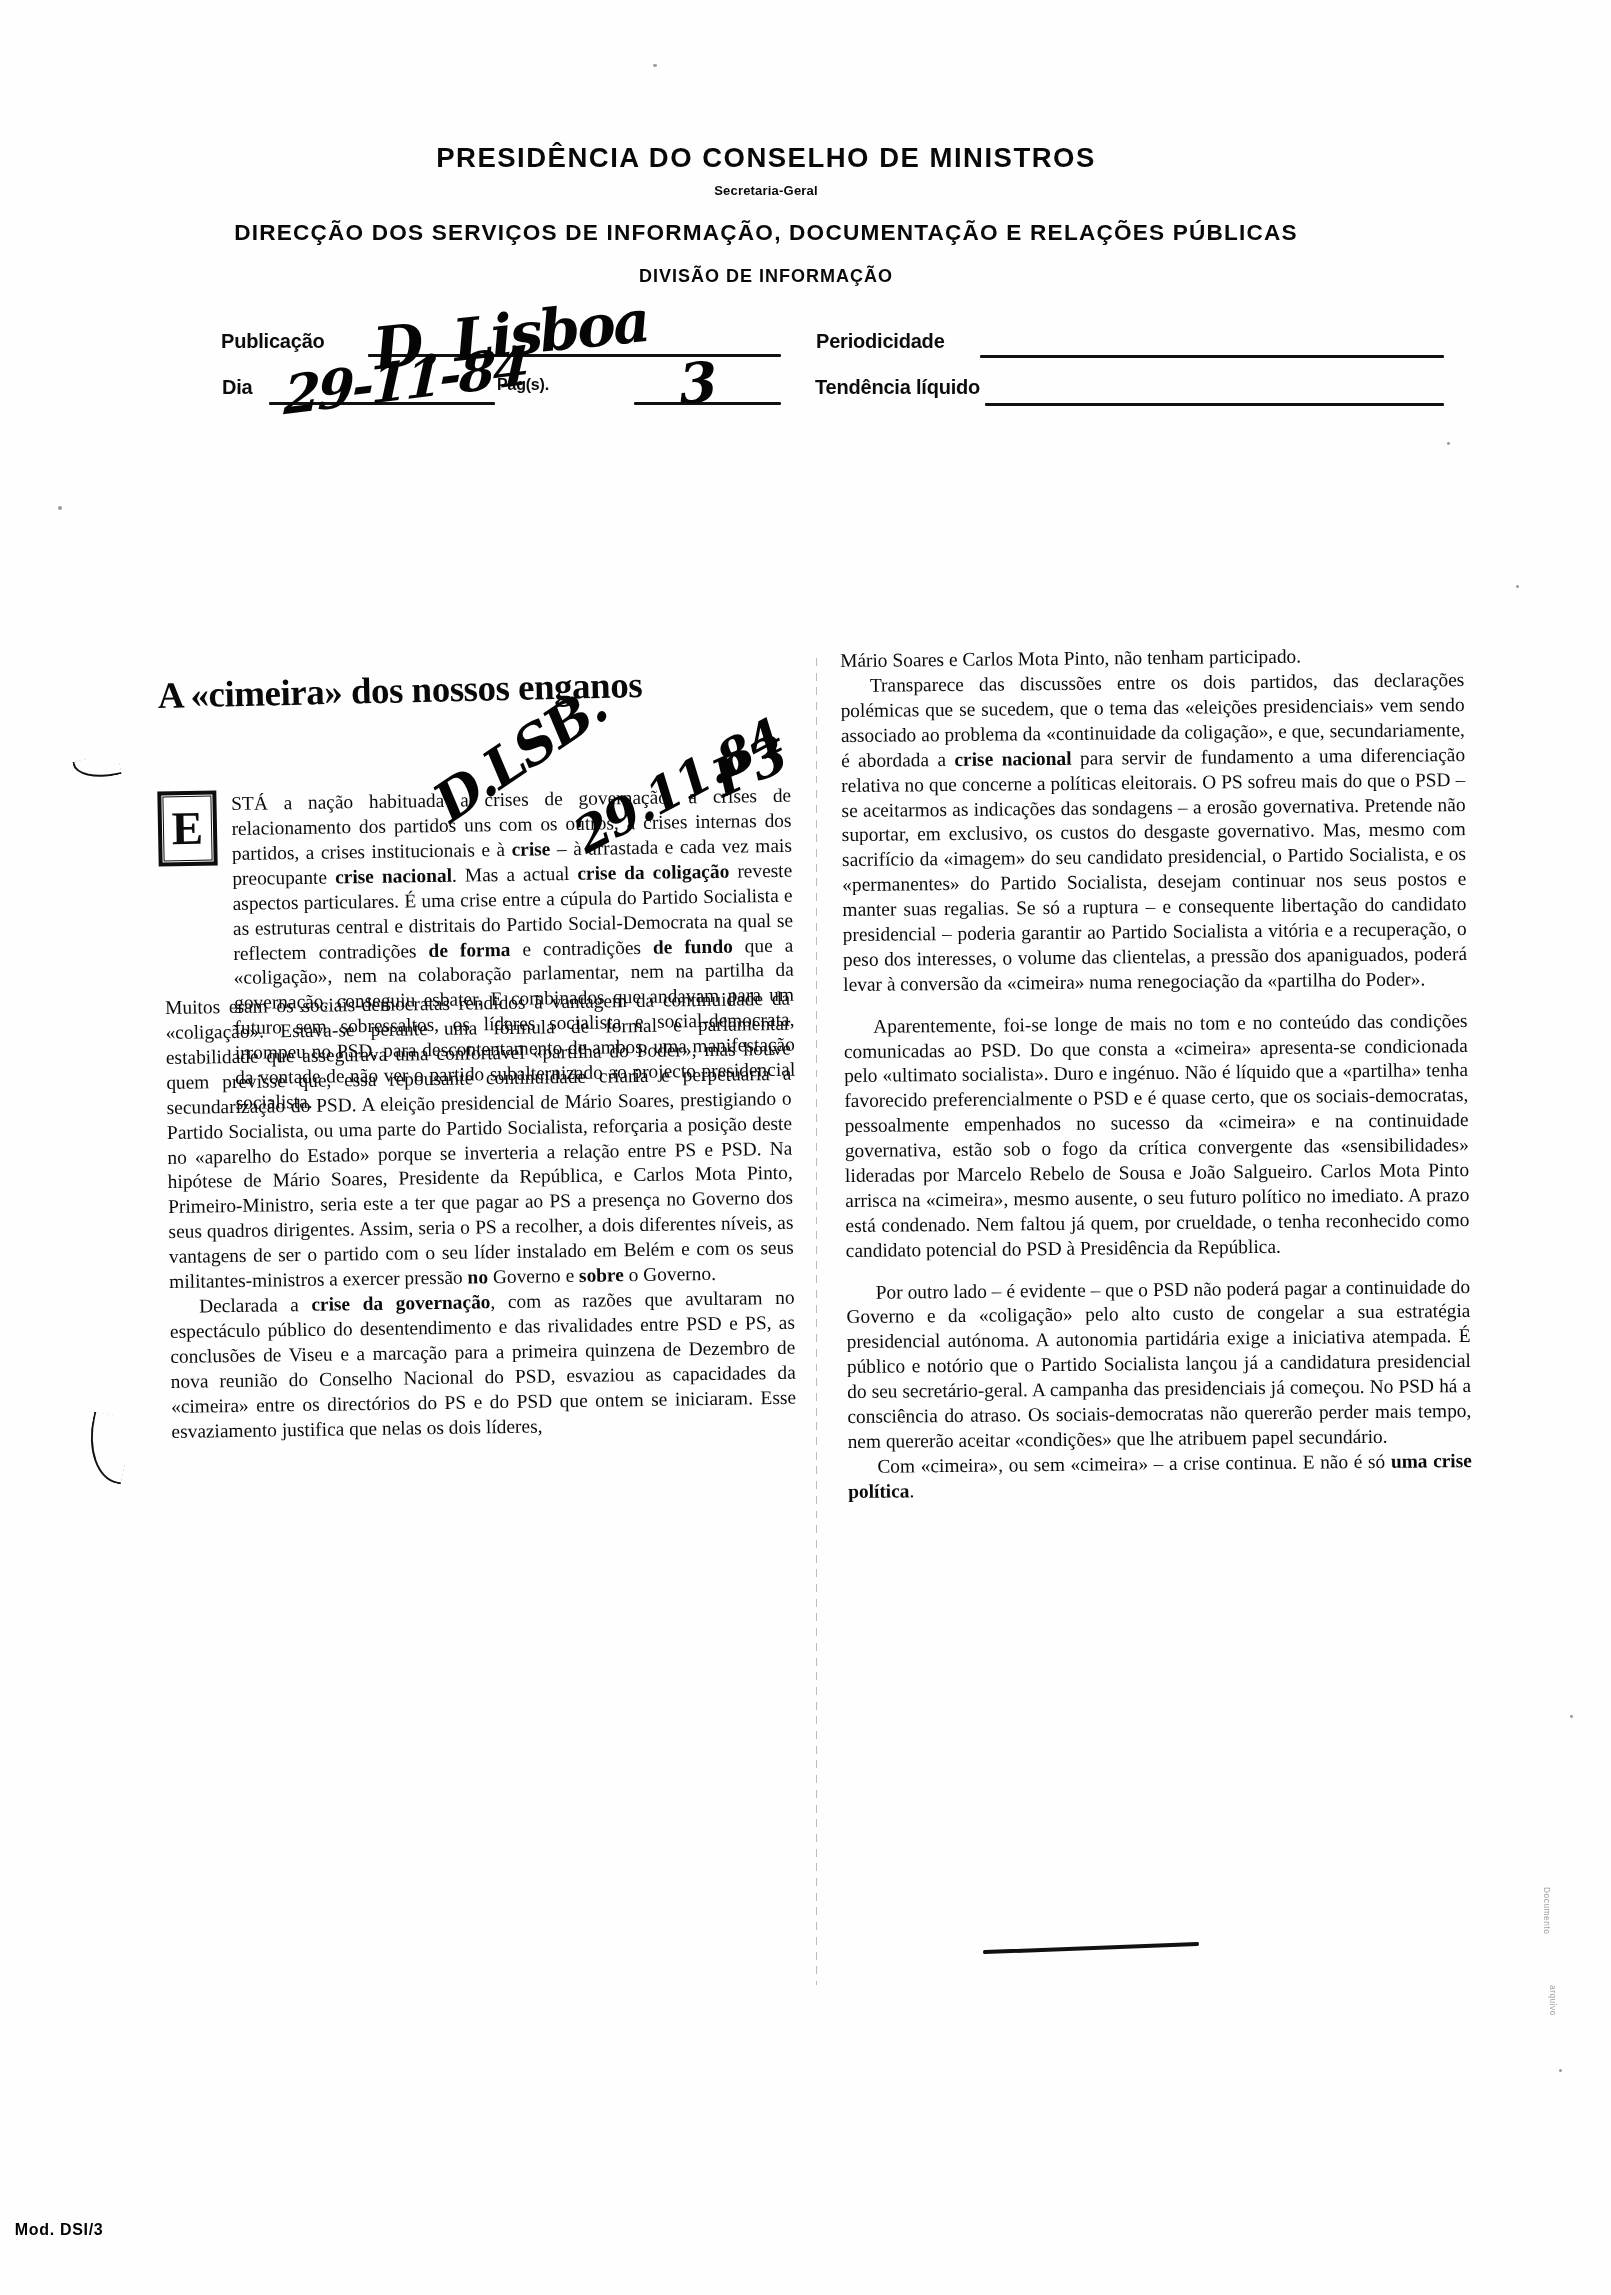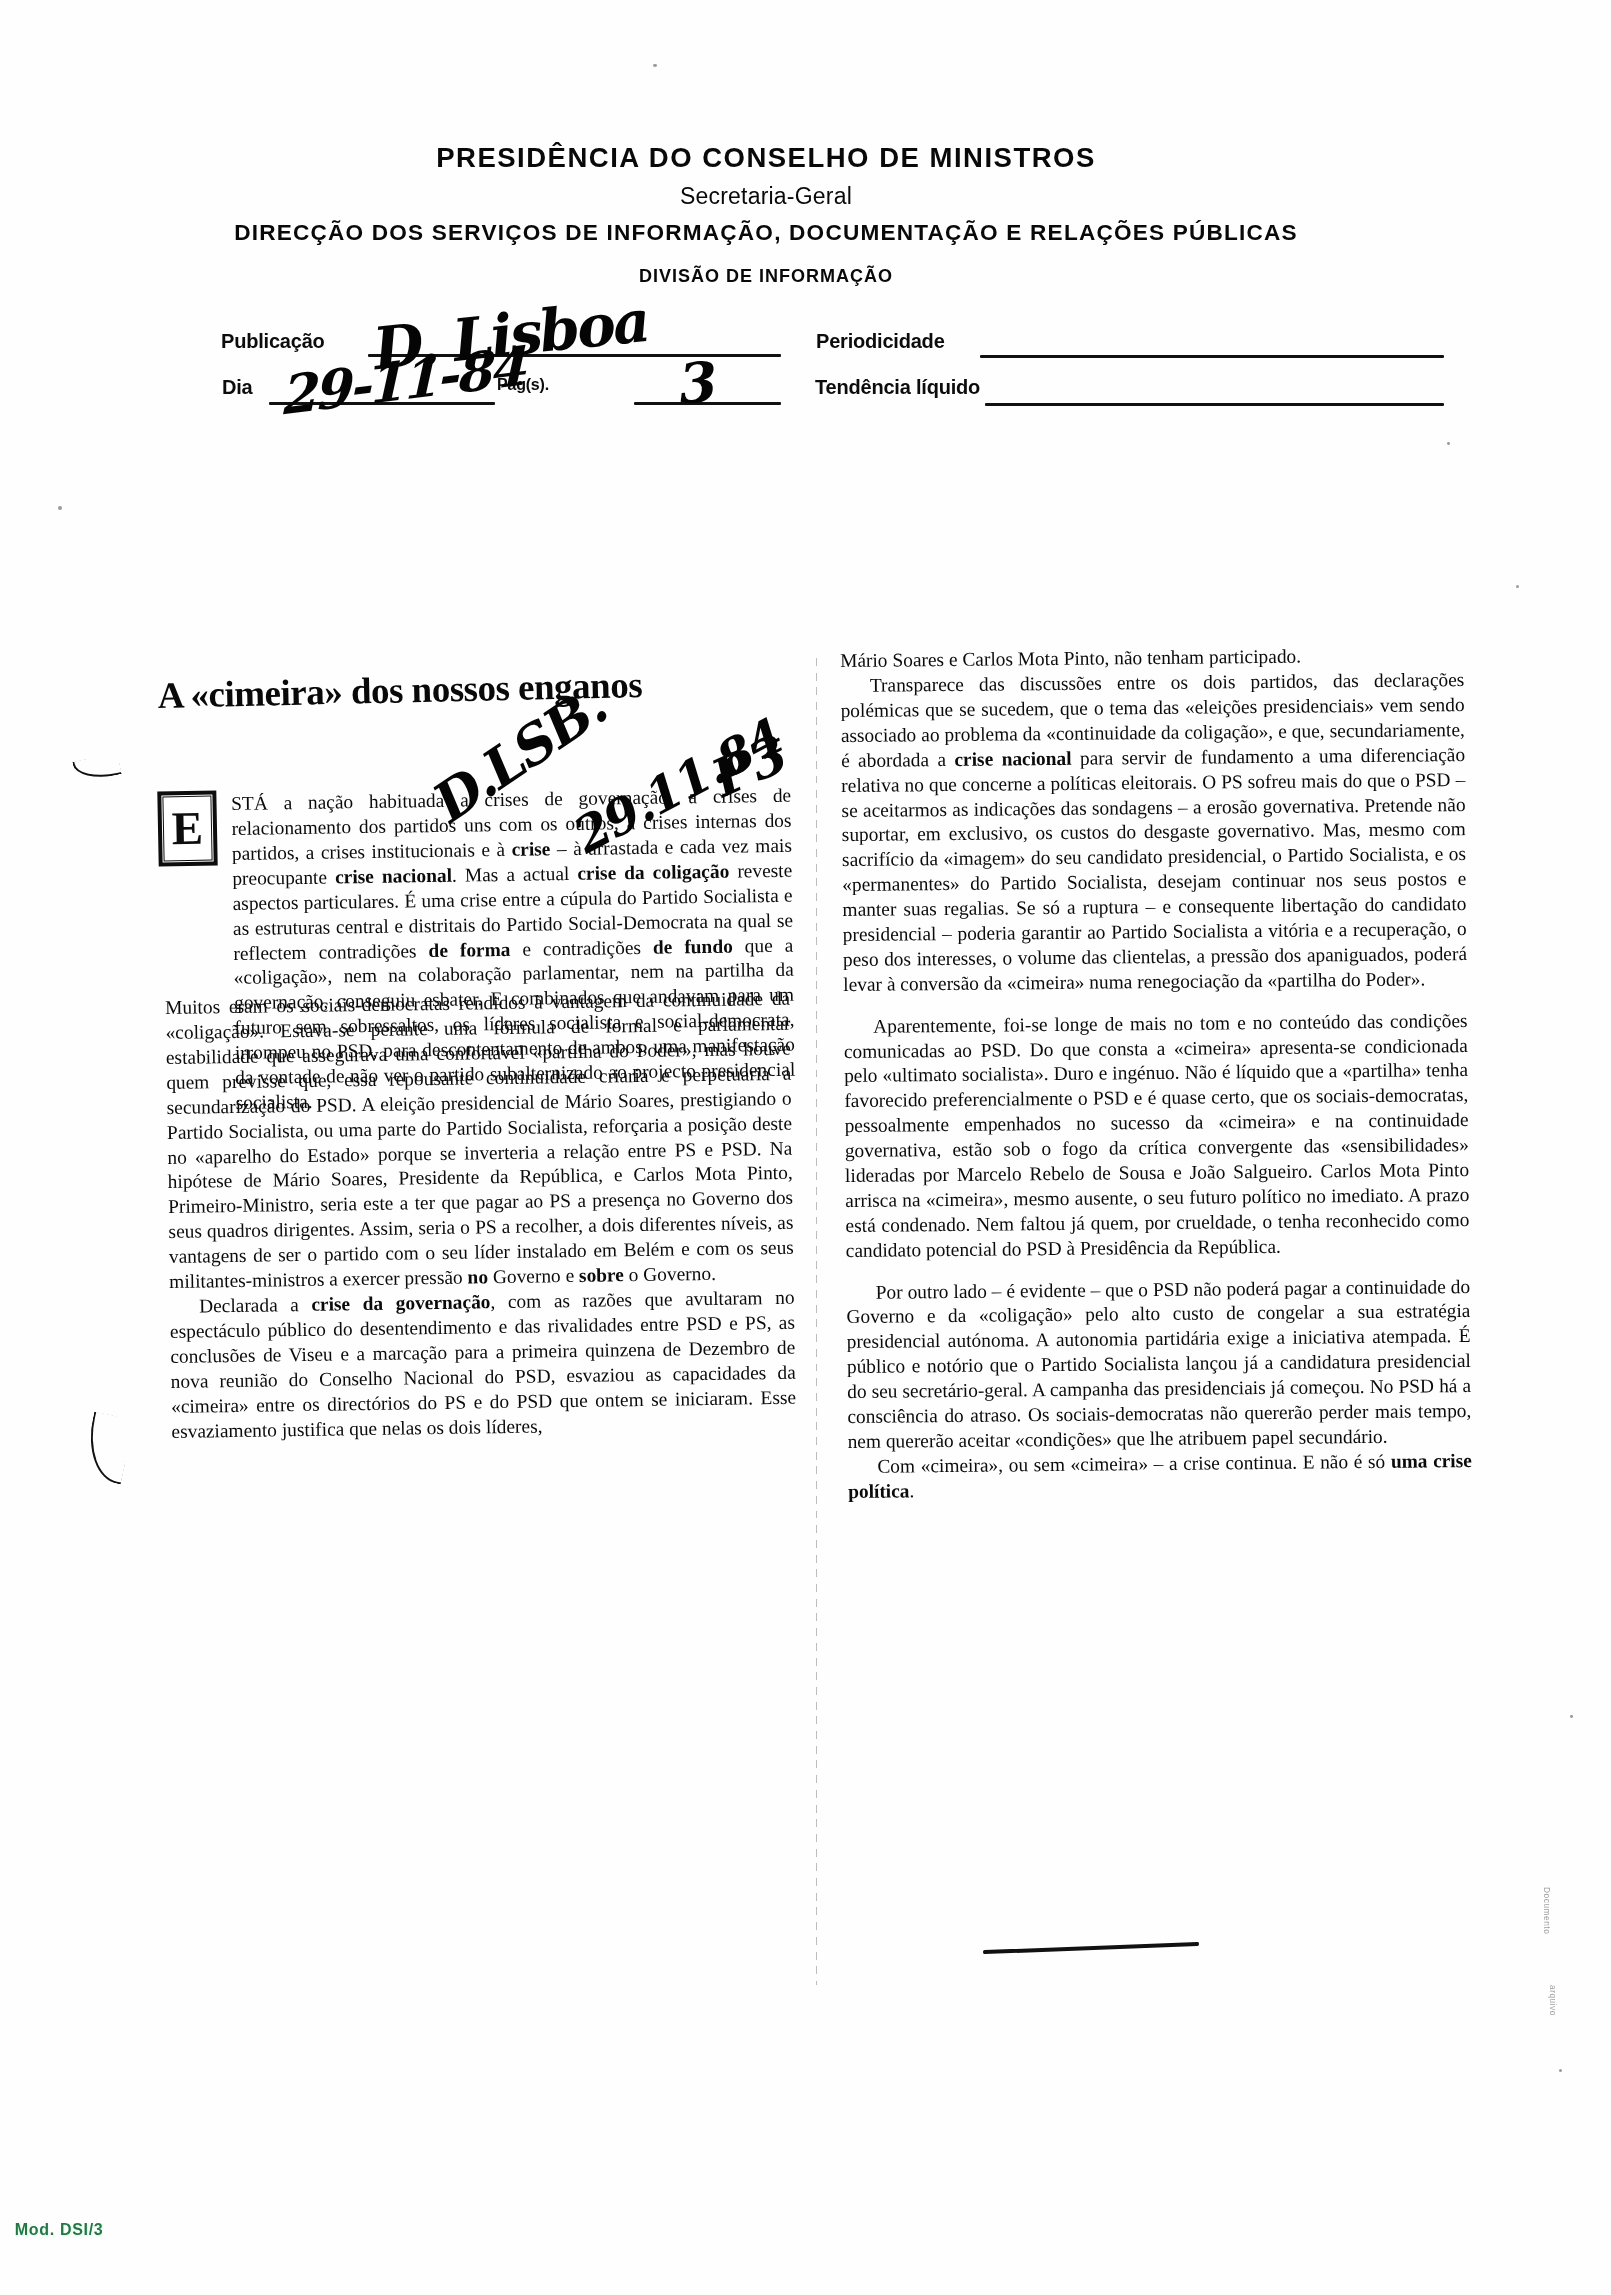--- a/index.html
+++ b/index.html
@@ -72,22 +72,22 @@
     white-space: nowrap;
   }
   #inst-1 {
     top: 142px;
     font-size: 27.5px;
     font-weight: 700;
     letter-spacing: 1.5px;
   }
   #inst-2 {
     top: 183px;
-    font-size: 23px;
-    font-weight: 400;
+    font-size: 13px;
+    font-weight: 700;
     letter-spacing: 0.2px;
   }
   #inst-3 {
     top: 220px;
     font-size: 22.6px;
     font-weight: 600;
     letter-spacing: 1.2px;
   }
   #inst-4 {
     top: 266px;
@@ -313,21 +313,21 @@
 
   
   #footer-mod {
     position: absolute;
     left: 14.7px;
     top: 2221px;
     font-family: "Liberation Sans", sans-serif;
     font-weight: 700;
     font-size: 16px;
     letter-spacing: 0.7px;
-    color: #15803d;
+    color: #000000;
   }
 </style>
 </head>
 <body>
 
 <div id="page">
 
 
   <div class="inst" id="inst-1">PRESIDÊNCIA DO CONSELHO DE MINISTROS</div>
   <div class="inst" id="inst-2">Secretaria-Geral</div>

